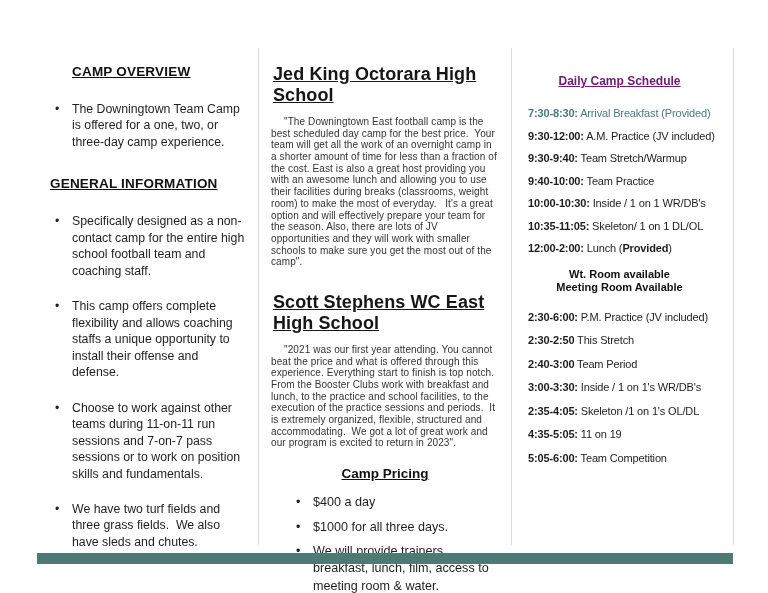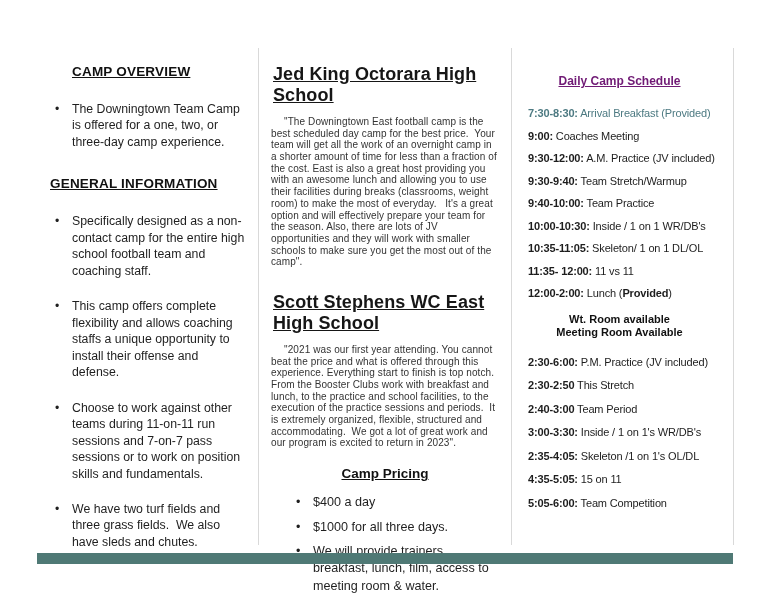--- a/index.html
+++ b/index.html
@@ -111,39 +111,37 @@
         <li>$400 a day</li>
         <li>$1000 for all three days.</li>
         <li>We will provide trainers, breakfast, lunch, film, access to meeting room &amp; water.</li>
       </ul>
   </div>
 
   <div class="col col3">
     <div class="h-sched">Daily Camp Schedule</div>
     <div class="sched-list am">
         <div class="sched-row teal"><span class="b">7:30-8:30:</span><span> Arrival Breakfast (Provided)</span></div>
-        <div class="sched-row"><span class="b">9:00:</span><span> Coaches Meeting</span></div>
         <div class="sched-row"><span class="b">9:30-12:00:</span><span> A.M. Practice (JV included)</span></div>
         <div class="sched-row"><span class="b">9:30-9:40:</span><span> Team Stretch/Warmup</span></div>
         <div class="sched-row"><span class="b">9:40-10:00:</span><span> Team Practice</span></div>
         <div class="sched-row"><span class="b">10:00-10:30:</span><span> Inside / 1 on 1 WR/DB's</span></div>
         <div class="sched-row"><span class="b">10:35-11:05:</span><span> Skeleton/ 1 on 1 DL/OL</span></div>
-        <div class="sched-row"><span class="b">11:35- 12:00:</span><span> 11 vs 11</span></div>
         <div class="sched-row"><span class="b">12:00-2:00:</span><span> Lunch (</span><span class="b">Provided</span><span>)</span></div>
       </div>
     <div class="mid-note">
       <div>Wt. Room available</div>
       <div>Meeting Room Available</div>
     </div>
     <div class="sched-list pm">
         <div class="sched-row"><span class="b">2:30-6:00:</span><span> P.M. Practice (JV included)</span></div>
         <div class="sched-row"><span class="b">2:30-2:50</span><span> This Stretch</span></div>
         <div class="sched-row"><span class="b">2:40-3:00</span><span> Team Period</span></div>
         <div class="sched-row"><span class="b">3:00-3:30:</span><span> Inside / 1 on 1's WR/DB's</span></div>
         <div class="sched-row"><span class="b">2:35-4:05:</span><span> Skeleton /1 on 1's OL/DL</span></div>
-        <div class="sched-row"><span class="b">4:35-5:05:</span><span> 15 on 11</span></div>
+        <div class="sched-row"><span class="b">4:35-5:05:</span><span> 11 on 19</span></div>
         <div class="sched-row"><span class="b">5:05-6:00:</span><span> Team Competition</span></div>
       </div>
   </div>
 
 </div>
 
 <div class="accent-bar"></div>
 
 </body></html>

